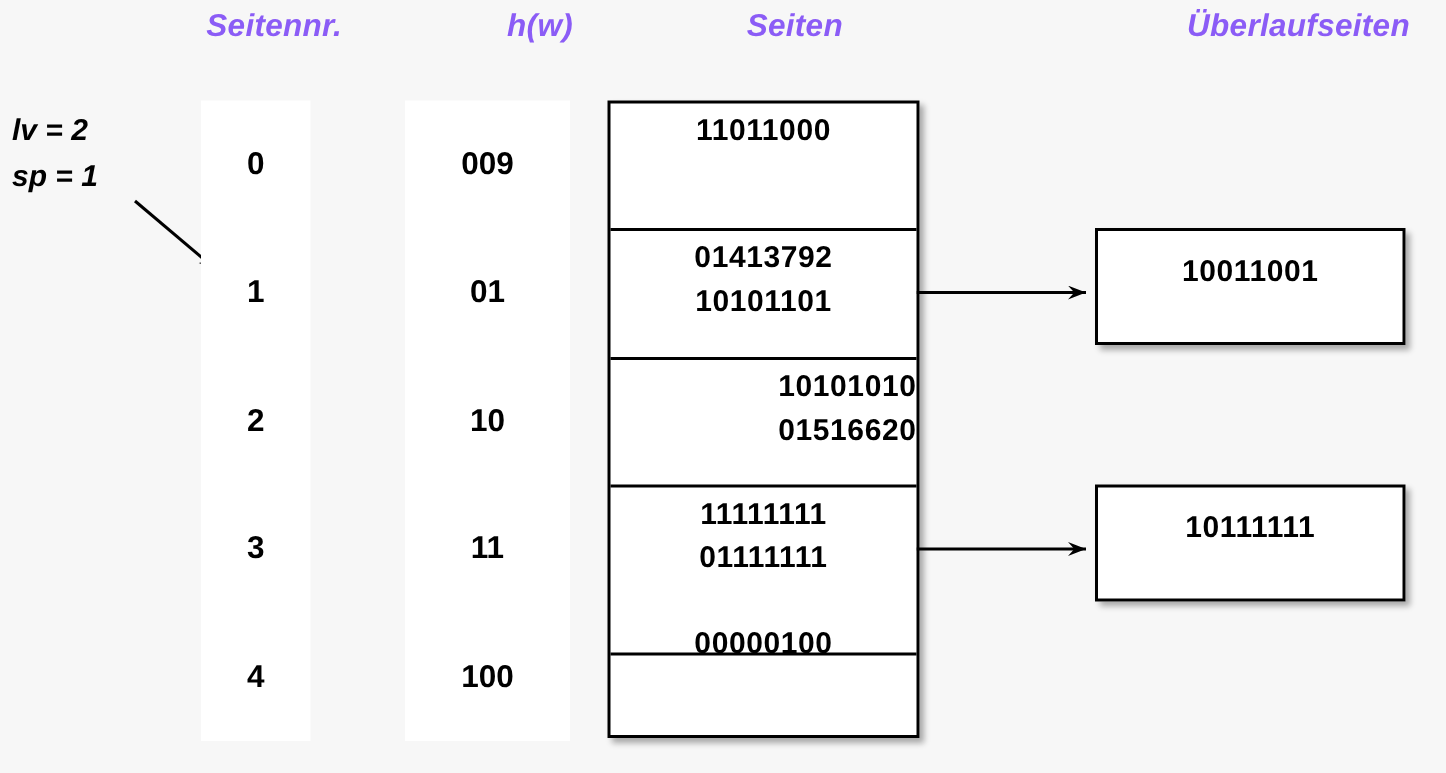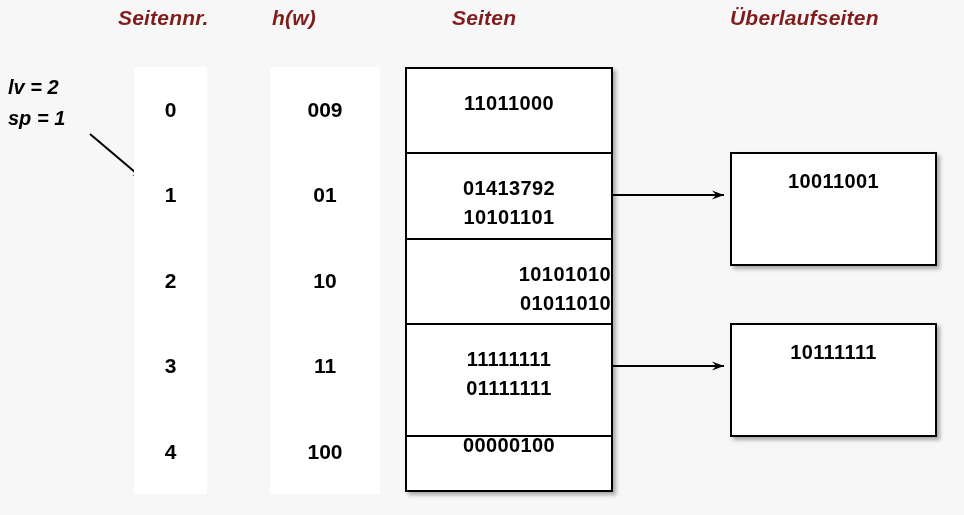--- a/index.html
+++ b/index.html
@@ -25,22 +25,22 @@
   }
 
   
   .col-header {
     position: absolute;
     font-style: italic;
     font-weight: bold;
     font-size: 21px;
     letter-spacing: 0.2px;
     white-space: nowrap;
-    text-align: left;
-    color: #7f1d1d;
+    text-align: right;
+    color: #8b5cf6;
   }
   #hdr-seitennr { left: 118px; top: 6px; width: 110px; }
   #hdr-hw       { left: 272px; top: 6px; width: 110px; }
   #hdr-seiten   { left: 452px; top: 6px; width: 110px; }
   #hdr-overflow { left: 730px; top: 6px; width: 210px; }
 
   
   #params {
     position: absolute;
     left: 8px;
@@ -103,42 +103,42 @@
     box-sizing: border-box;
     box-shadow: 3px 3px 4px rgba(0,0,0,0.32);
   }
   .page-row {
     position: absolute;
     left: 0;
     width: 100%;
     box-sizing: border-box;
     border-bottom: 2px solid #000000;
     text-align: center;
-    padding-top: 20px;
+    padding-top: 4px;
   }
   .page-row.last { border-bottom: none; }
   .page-row.h0 { top: 0px;   height: 85px; }
   .page-row.h1 { top: 85px;  height: 86px; }
   .page-row.h2 { top: 171px; height: 85px; text-align: right; }
   .page-row.h3 { top: 256px; height: 112px; }
   .page-row.h4 { top: 342px; height: 79px; }
 
   .page-entry {
     font-size: 20px;
     font-weight: bold;
     line-height: 29px;
     letter-spacing: 0.4px;
     color: #000;
   }
 
   
   .overflow-box {
     position: absolute;
     width: 207px;
-    height: 114px;
+    height: 78px;
     background: #ffffff;
     border: 2px solid #000000;
     box-sizing: border-box;
     box-shadow: 3px 3px 4px rgba(0,0,0,0.32);
     text-align: center;
   }
   #overflow-0 { left: 730px; top: 152px; }
   #overflow-1 { left: 730px; top: 323px; }
   .overflow-text {
     display: block;
@@ -207,21 +207,21 @@
       <span class="page-entry">11011000</span>
     </div>
 
     <div class="page-row h1">
       <span class="page-entry">01413792</span><br>
       <span class="page-entry">10101101</span>
     </div>
 
     <div class="page-row h2">
       <span class="page-entry">10101010</span><br>
-      <span class="page-entry">01011010</span>
+      <span class="page-entry">01516620</span>
     </div>
 
     <div class="page-row h3">
       <span class="page-entry">11111111</span><br>
       <span class="page-entry">01111111</span>
     </div>
 
     <div class="page-row h4 last">
       <span class="page-entry">00000100</span>
     </div>

